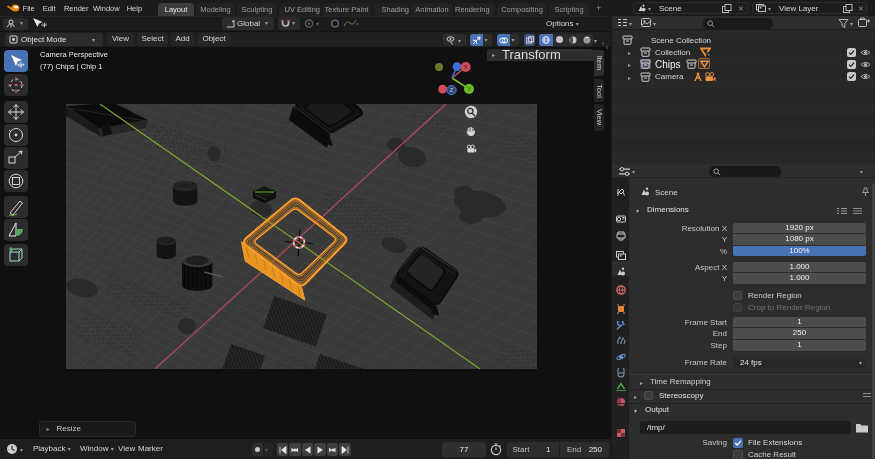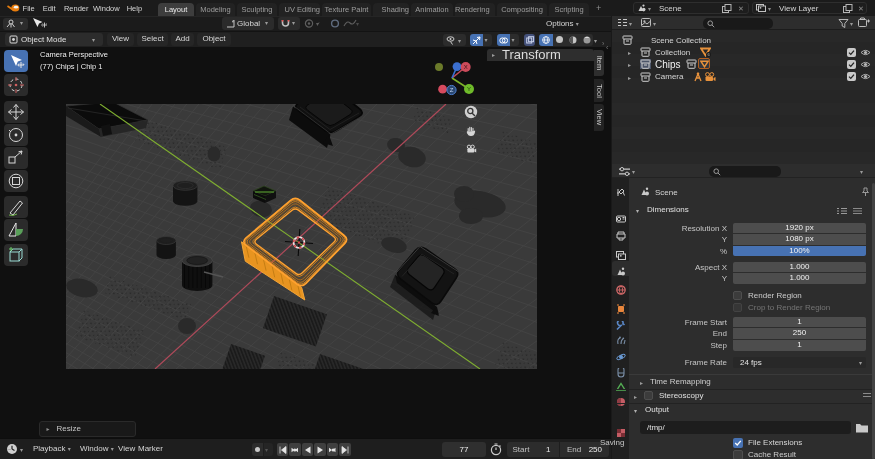--- a/index.html
+++ b/index.html
@@ -779,21 +779,21 @@
   </svg>
 <div style="position:absolute;left:612px;top:402.5px;width:263px;height:1px;background:#222222"></div>
 <div style="position:absolute;left:634px;top:406px"><span style="color:#b0b0b0;font-size:6px">▾</span></div>
 <div style="position:absolute;left:645px;top:405px"><span style="color:#e0e0e0;font-size:8px">Output</span></div>
 <div style="position:absolute;left:640px;top:420.5px;width:211px;height:13.5px;background:#1d1d1d;border-radius:3px">
     <span style="position:absolute;left:7px;top:2.5px;color:#e2e2e2;font-size:8px">/tmp/</span>
   </div>
 <svg class="a" style="left:855px;top:421.5px" width="14" height="12" viewBox="0 0 14 12">
     <path d="M1,2 h4 l1.5,1.5 H13 V10.5 H1 Z" fill="#c9c9c9"></path>
   </svg>
-<div style="position:absolute;left:600px;top:438px;width:127px;text-align:left"><span style="color:#c6c6c6;font-size:8px">Saving</span></div>
+<div style="position:absolute;left:600px;top:438px;width:127px;text-align:right"><span style="color:#c6c6c6;font-size:8px">Saving</span></div>
 <div style="position:absolute;left:733px;top:437.5px;width:10px;height:10px;background:#4772b3;border-radius:2px">
     <svg style="position:absolute;left:1px;top:1px" width="8" height="8" viewBox="0 0 8 8">
       <path d="M1.2,4 L3.2,6 L6.8,1.8" stroke="#ffffff" stroke-width="1.3" fill="none"></path>
     </svg>
   </div>
 <div style="position:absolute;left:748px;top:438px"><span style="color:#d8d8d8;font-size:8px">File Extensions</span></div>
 <div style="position:absolute;left:733px;top:449.5px;width:10px;height:10px;background:#3c3c3c;border:1px solid #4e4e4e;border-radius:2px"></div>
 <div style="position:absolute;left:748px;top:450px"><span style="color:#cccccc;font-size:8px">Cache Result</span></div>
 <div style="position:absolute;left:871.5px;top:183px;width:3px;height:276px;background:#434343;border-radius:2px"></div>
 </body></html>

